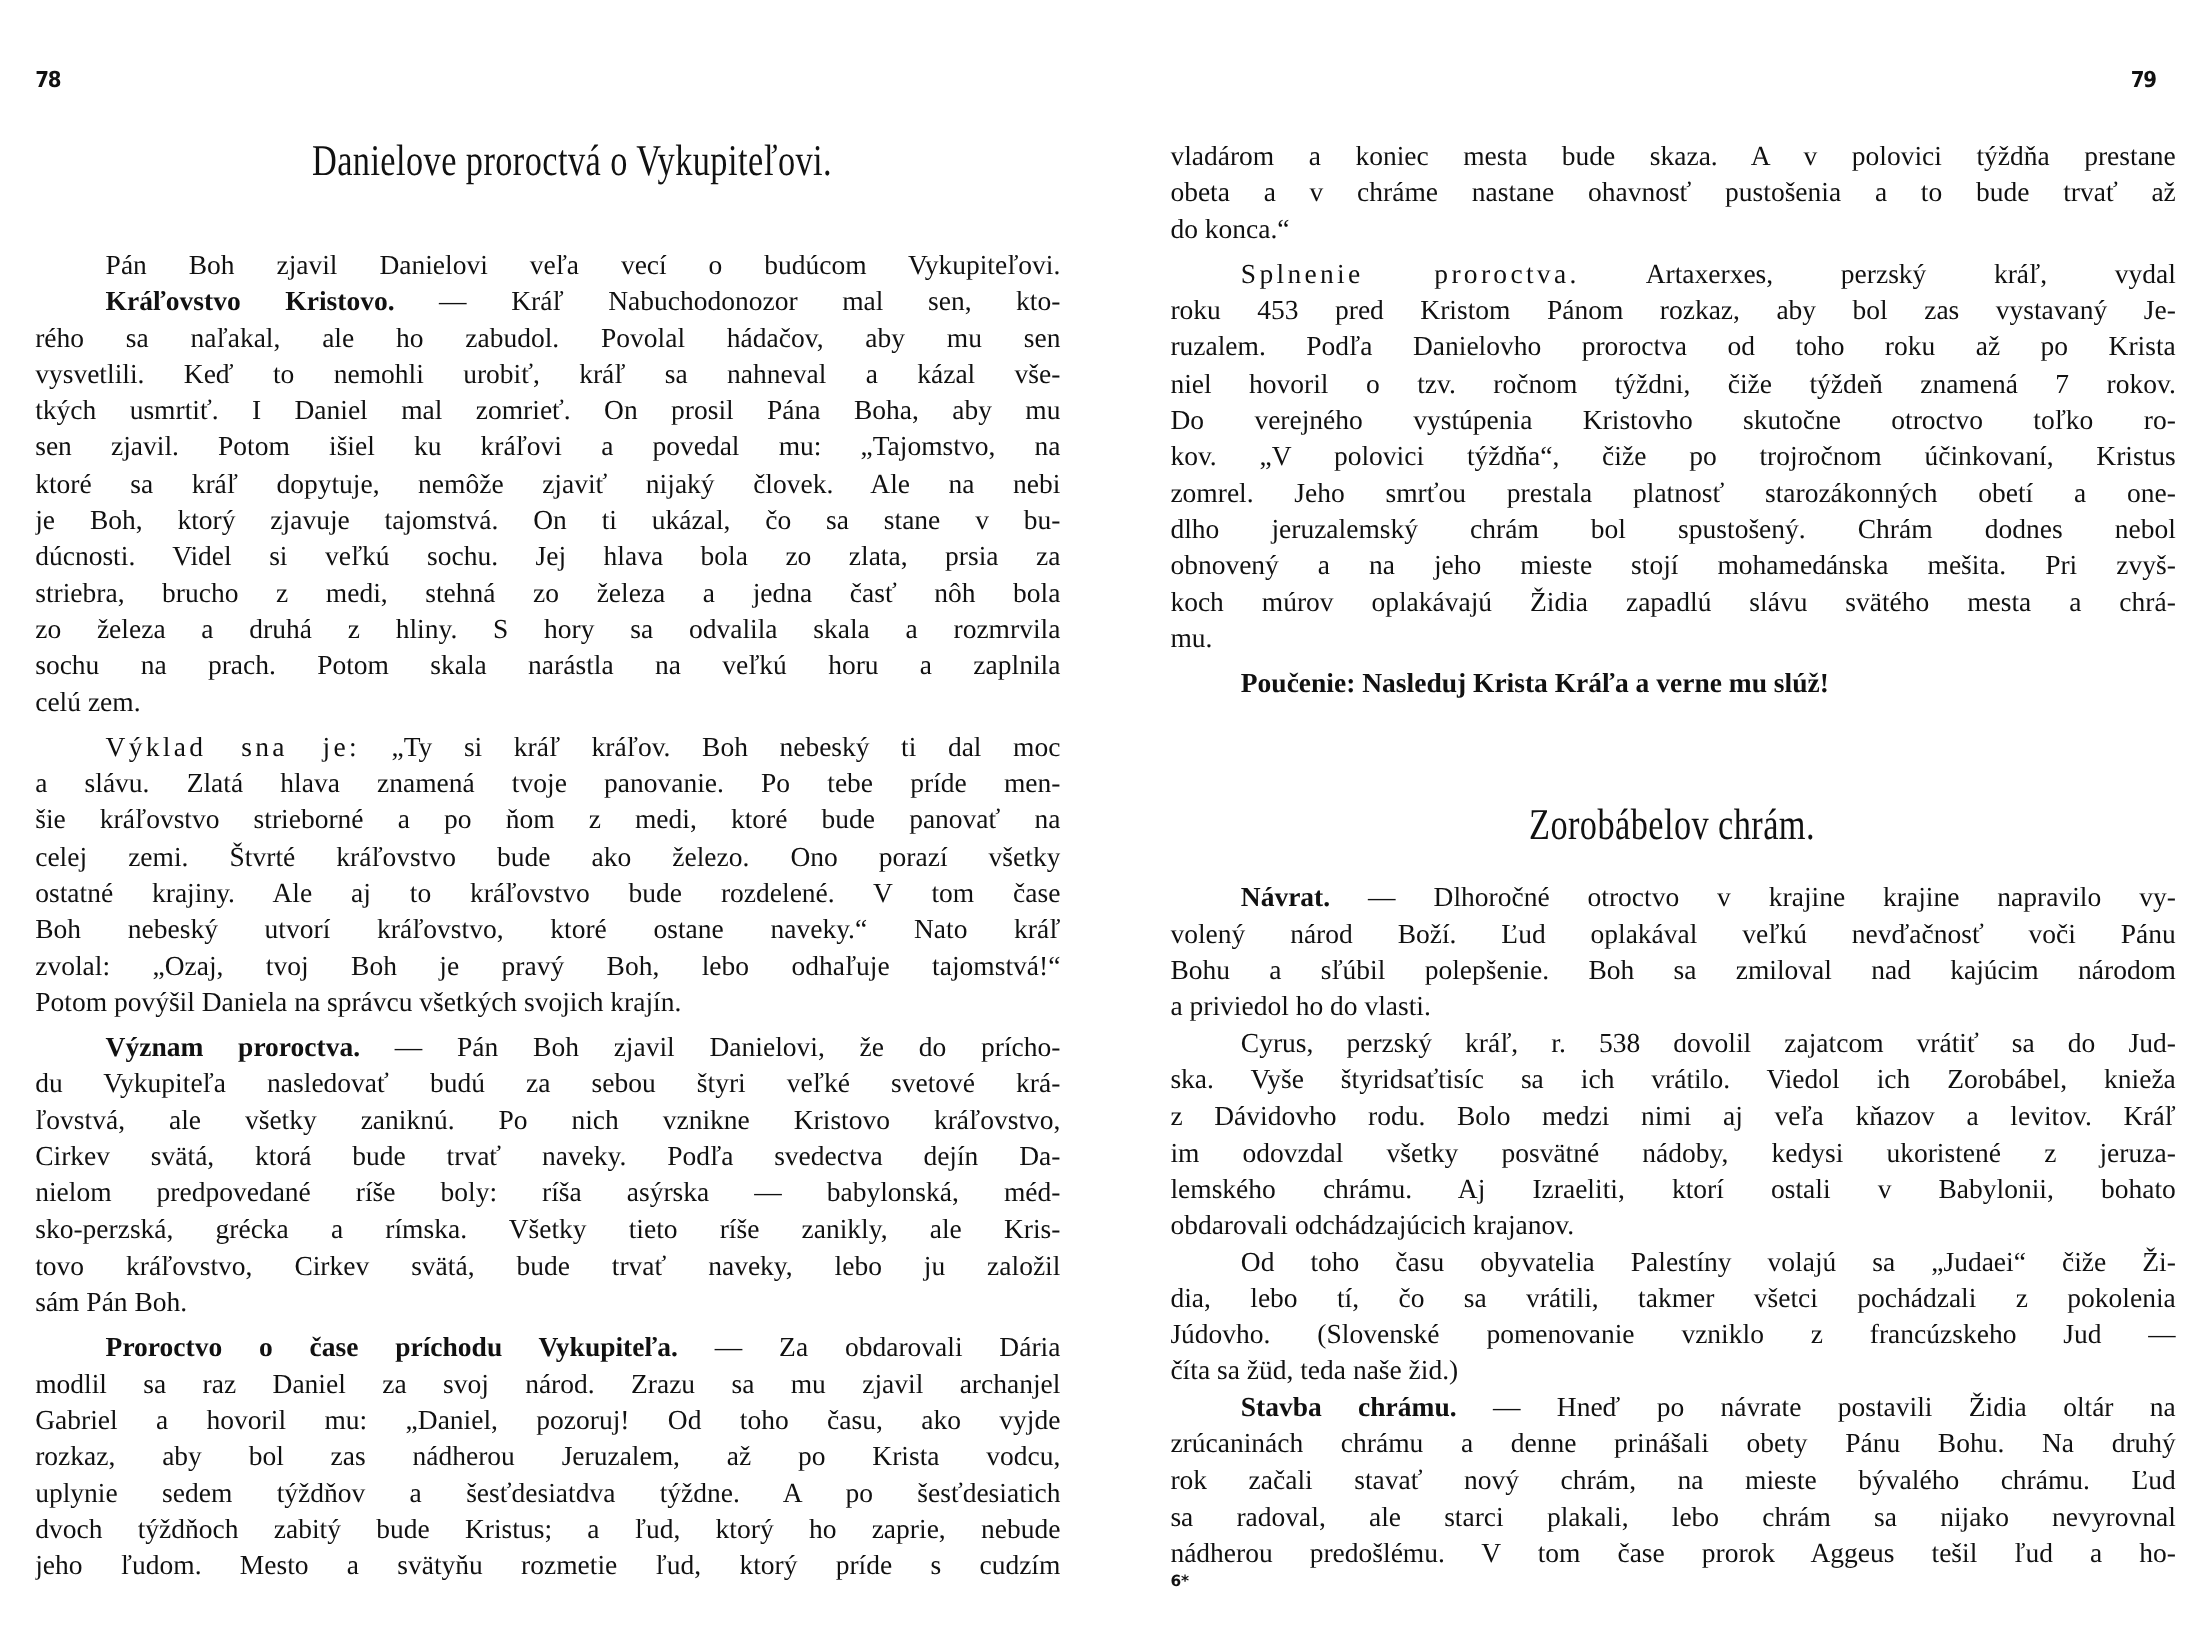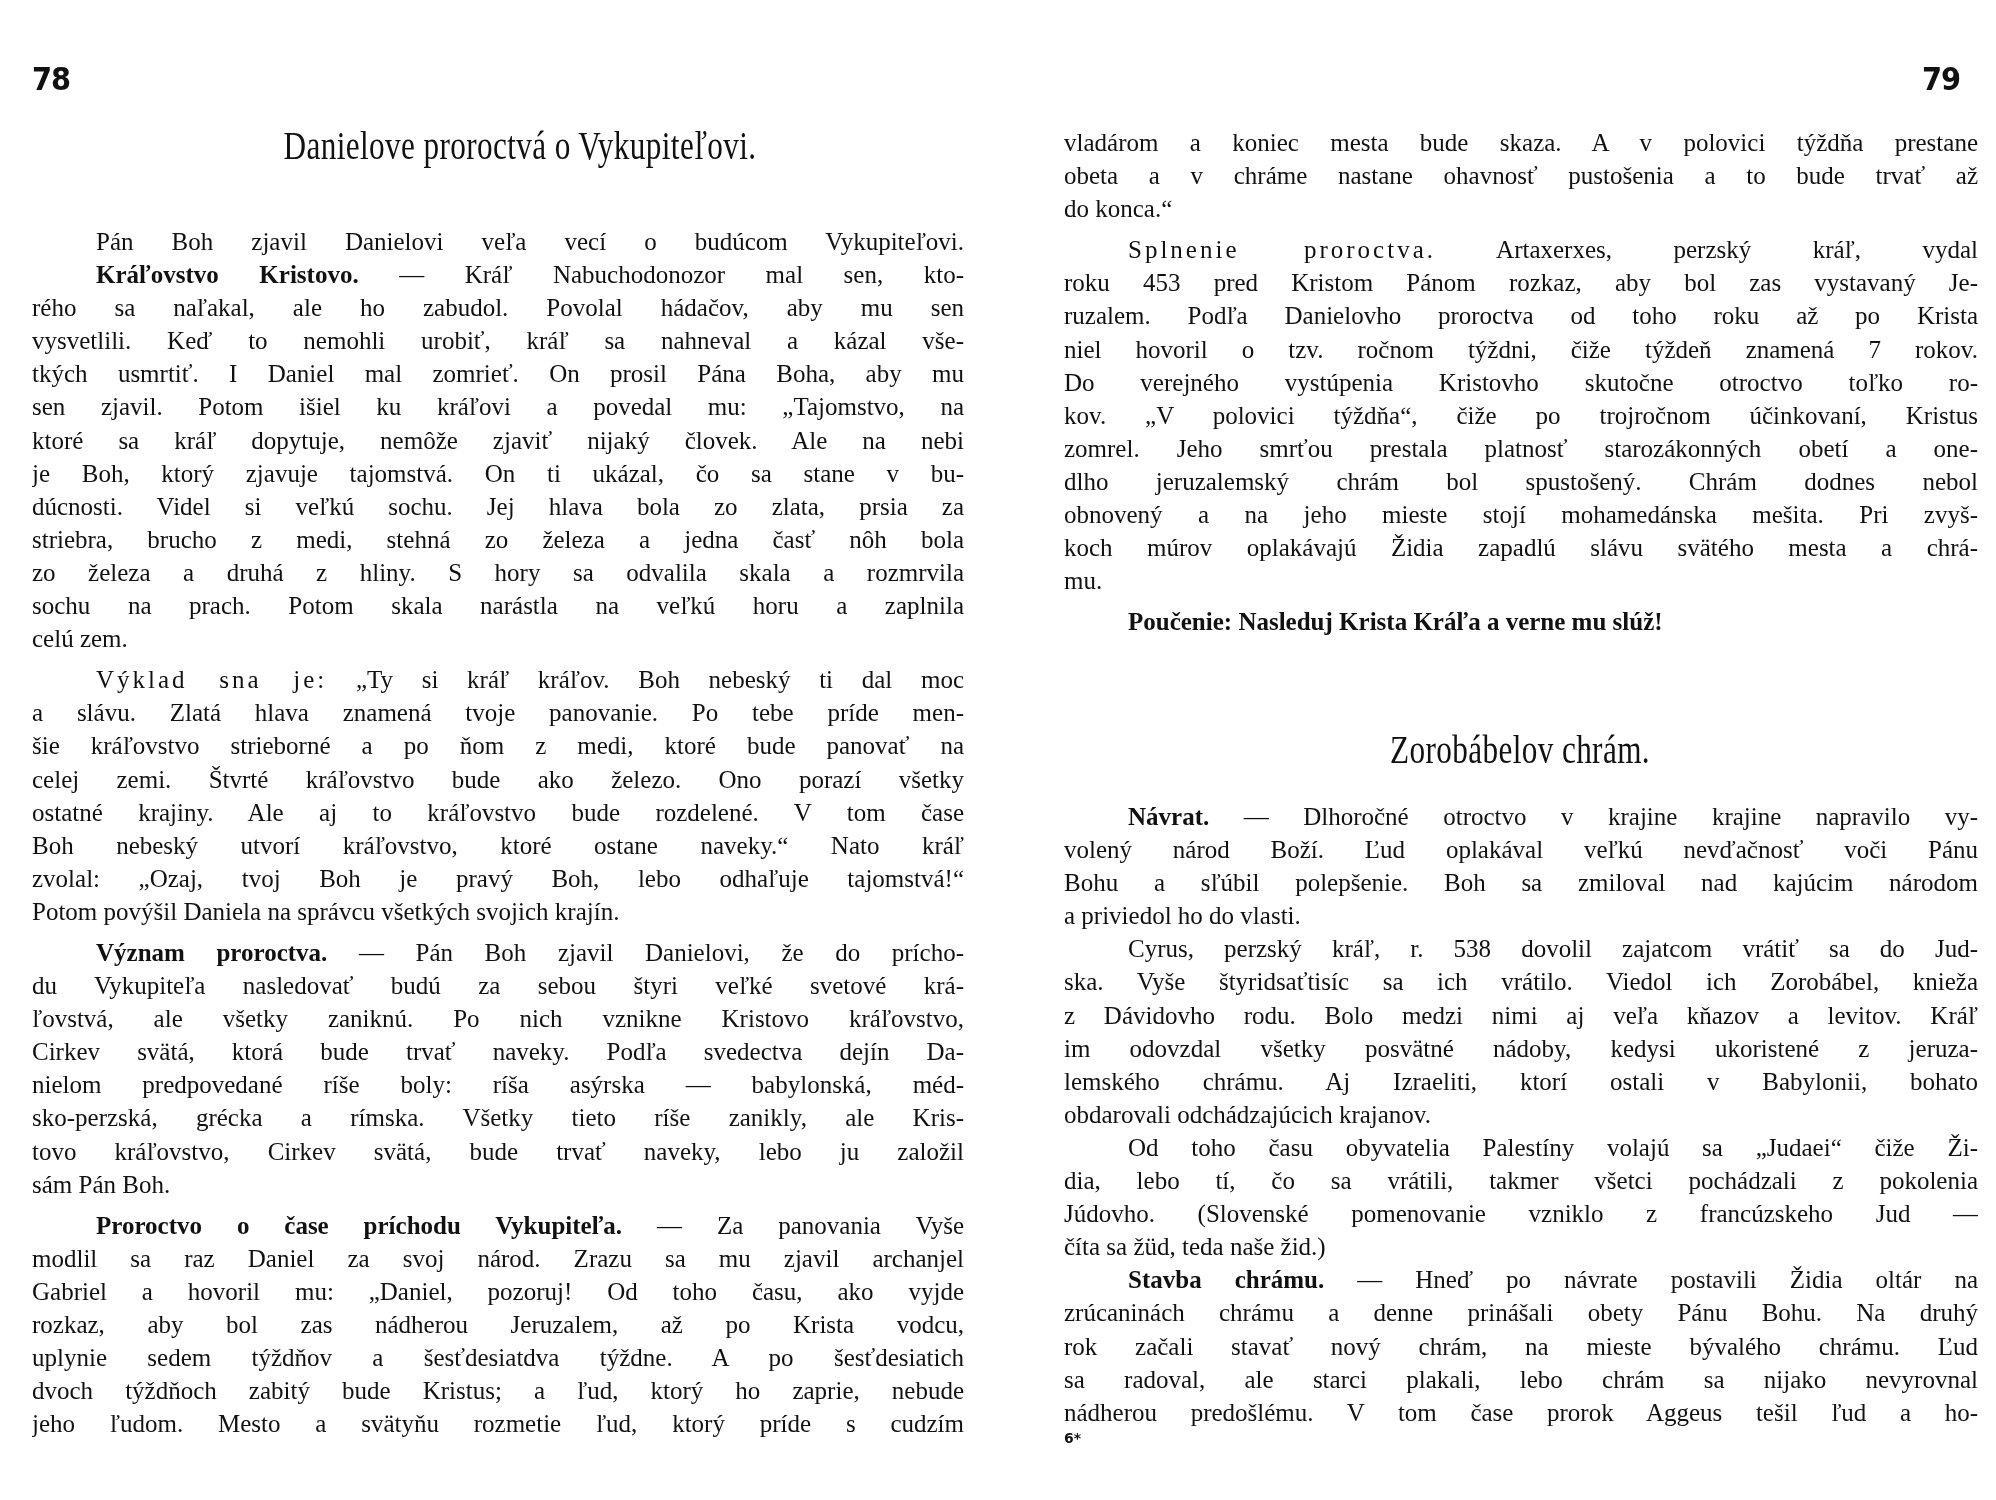--- a/index.html
+++ b/index.html
@@ -1,21 +1,21 @@
 <!DOCTYPE html>
 <html><head>
 <meta charset="utf-8">
 <style>
   html, body { margin: 0; padding: 0; background: #ffffff; }
   body { width: 1996px; height: 1500px; position: relative; overflow: hidden;
          font-family: "DejaVu Serif", "Liberation Serif", serif; color: #111; }
   .page { position: absolute; top: 0; height: 1500px; }
   .page.left { left: 0; width: 1000px; }
   .page.right { left: 1000px; width: 996px; }
-  .pnum { position: absolute; top: 60px; font-size: 32px; font-weight: bold;
+  .pnum { position: absolute; top: 60px; font-size: 20px; font-weight: bold;
           font-family: "DejaVu Sans Condensed", "DejaVu Sans", sans-serif; letter-spacing: -1px; }
   .left .pnum { left: 32px; }
   .right .pnum { right: 36px; }
   .title { position: absolute; left: 0; width: 100%; text-align: center;
            font-family: "Liberation Serif", serif; font-size: 40px; letter-spacing: 0.5px;
            transform: scaleX(0.78); }
   .left .title { top: 122px; left: 20px; }
   .right .title { top: 726px; left: 22px; }
   .text { position: absolute; font-family: "Liberation Serif", serif; font-size: 25px; }
   .left .text { left: 32px; width: 932px; margin-top: 20px; }
@@ -69,21 +69,21 @@
     <div class="line indent"><span class="b">Význam proroctva.</span><span> — Pán Boh zjavil Danielovi, že do prícho-</span></div>
     <div class="line">du Vykupiteľa nasledovať budú za sebou štyri veľké svetové krá-</div>
     <div class="line">ľovstvá, ale všetky zaniknú. Po nich vznikne Kristovo kráľovstvo,</div>
     <div class="line">Cirkev svätá, ktorá bude trvať naveky. Podľa svedectva dejín Da-</div>
     <div class="line">nielom predpovedané ríše boly: ríša asýrska — babylonská, méd-</div>
     <div class="line">sko-perzská, grécka a rímska. Všetky tieto ríše zanikly, ale Kris-</div>
     <div class="line">tovo kráľovstvo, Cirkev svätá, bude trvať naveky, lebo ju založil</div>
     <div class="line last">sám Pán Boh.</div>
     <div class="gap"></div>
 
-    <div class="line indent"><span class="b">Proroctvo o čase príchodu Vykupiteľa.</span><span> — Za panovania Vyše</span></div>
+    <div class="line indent"><span class="b">Proroctvo o čase príchodu Vykupiteľa.</span><span> — Za obdarovali Dária</span></div>
     <div class="line">modlil sa raz Daniel za svoj národ. Zrazu sa mu zjavil archanjel</div>
     <div class="line">Gabriel a hovoril mu: „Daniel, pozoruj! Od toho času, ako vyjde</div>
     <div class="line">rozkaz, aby bol zas nádherou Jeruzalem, až po Krista vodcu,</div>
     <div class="line">uplynie sedem týždňov a šesťdesiatdva týždne. A po šesťdesiatich</div>
     <div class="line">dvoch týždňoch zabitý bude Kristus; a ľud, ktorý ho zaprie, nebude</div>
     <div class="line">jeho ľudom. Mesto a svätyňu rozmetie ľud, ktorý príde s cudzím</div>
   </div>
 </div>
 
 <div class="page right">

